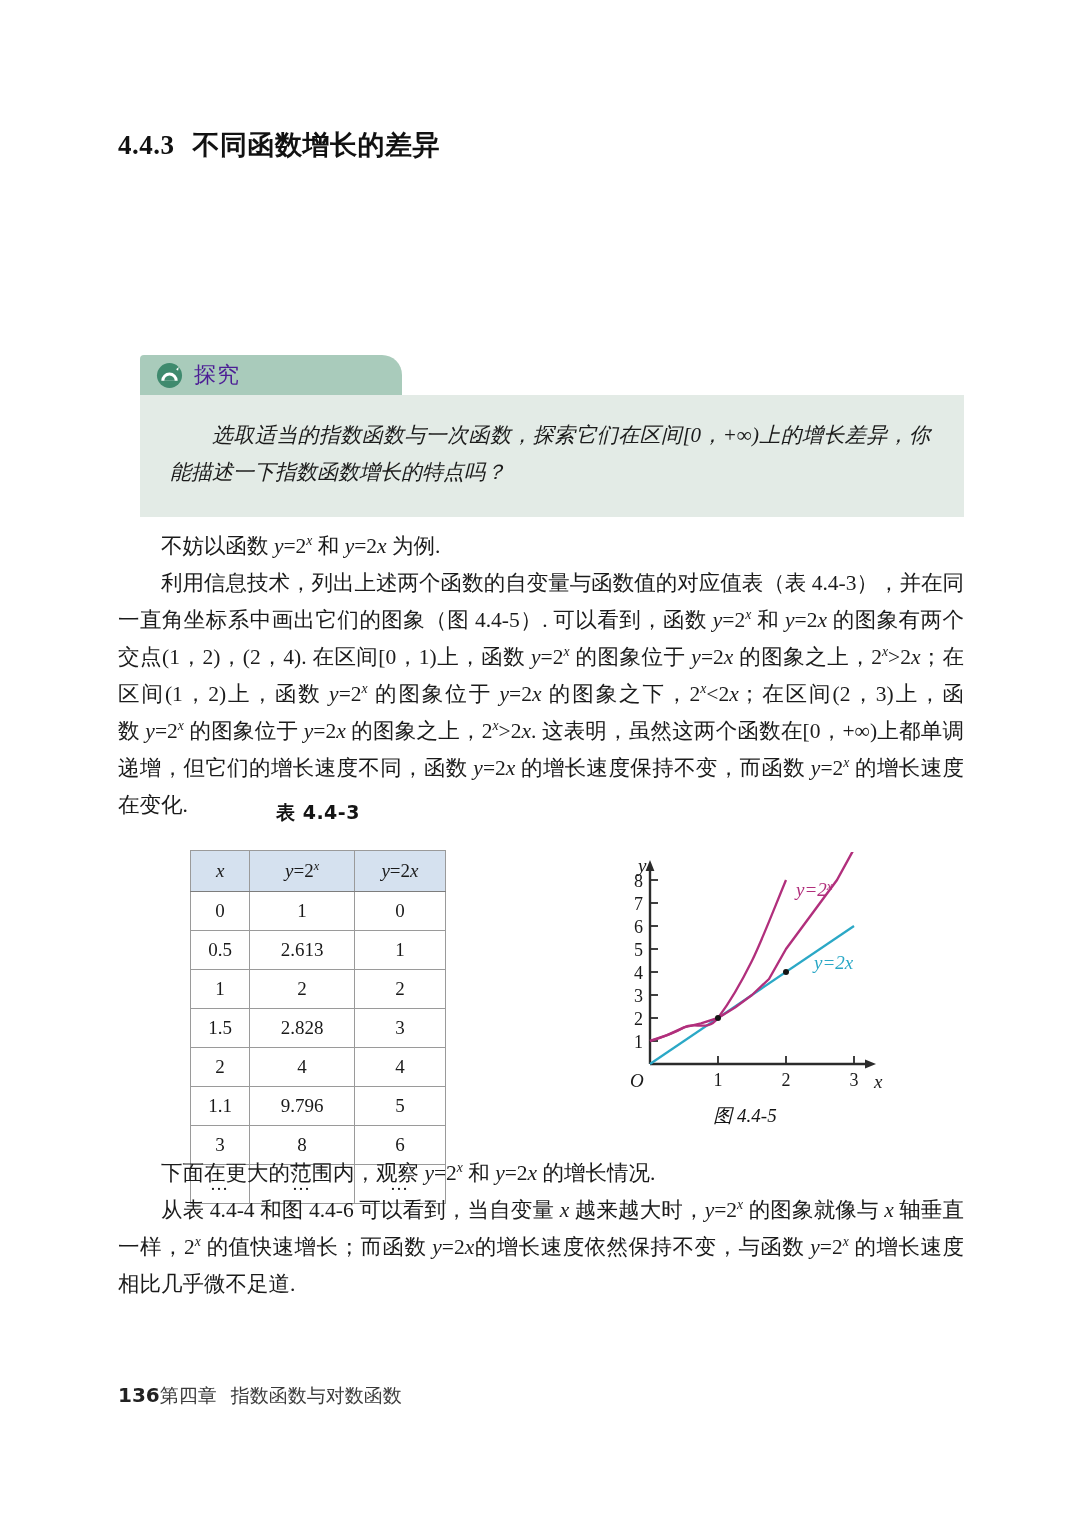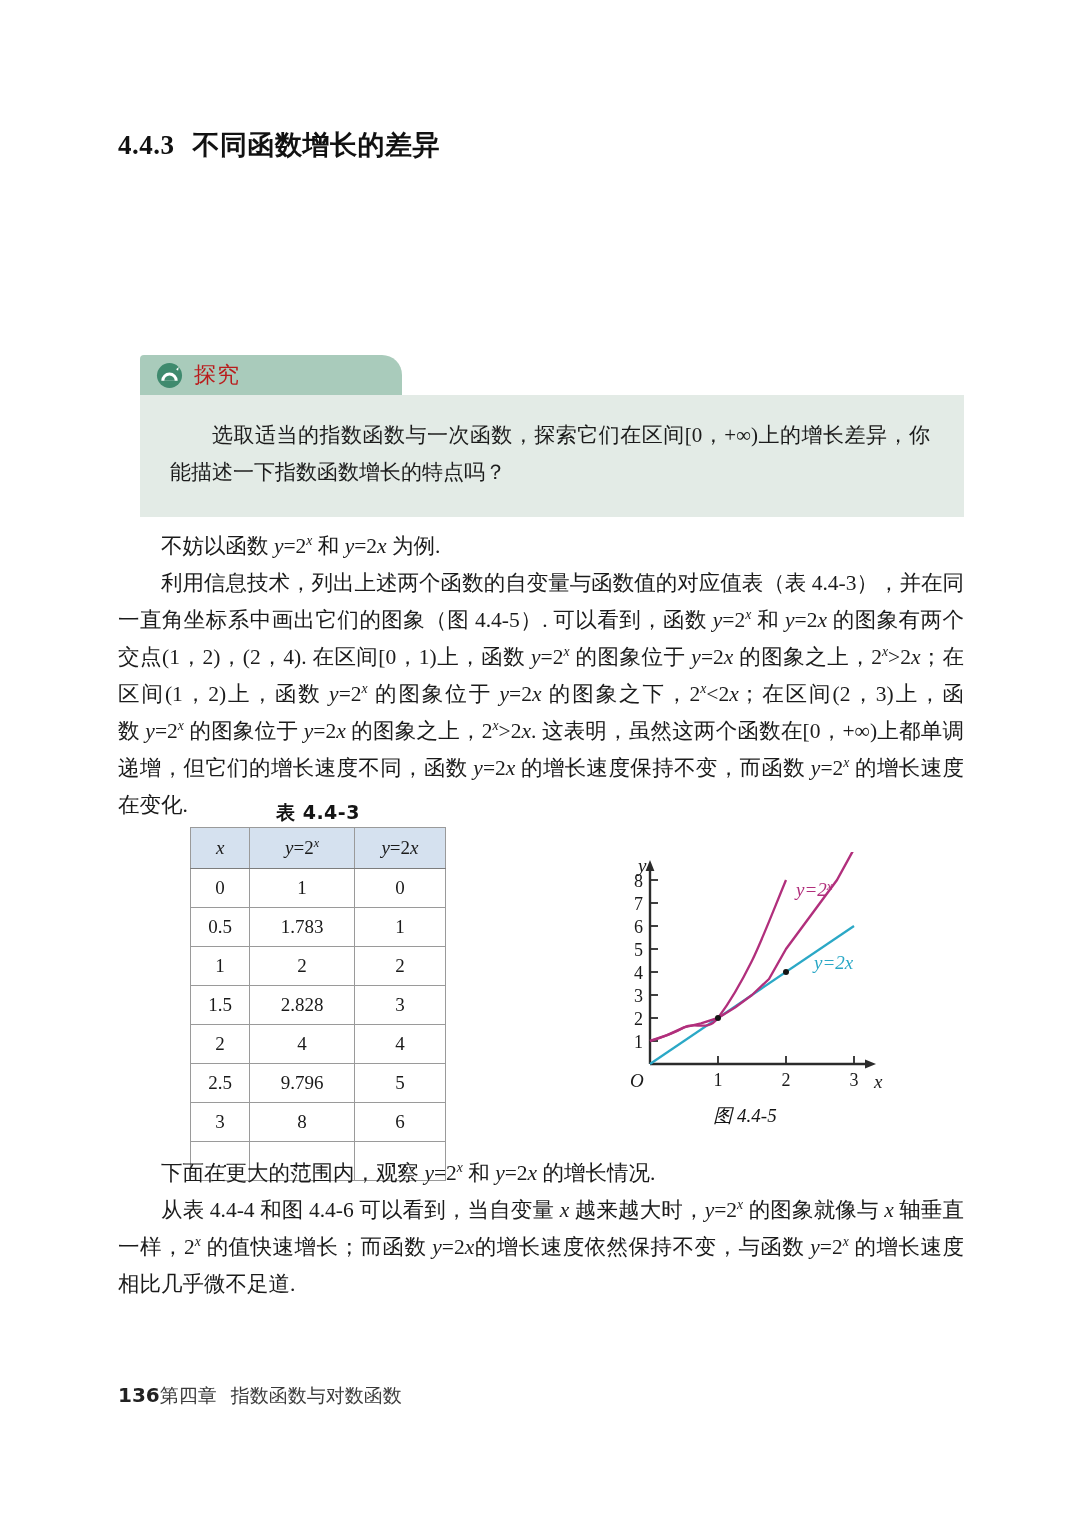--- a/index.html
+++ b/index.html
@@ -78,28 +78,29 @@
     box-sizing: border-box;
   }
   .inquiry-tab .badge {
     width: 27px; height: 27px;
     flex: 0 0 27px;
     margin-right: 11px;
   }
   .inquiry-tab .tab-label {
     font-family: "DejaVu Sans", "Liberation Sans", sans-serif;
     font-size: 22px;
-    color: #b91c1c;
+    color: #4c1d95;
     letter-spacing: 1px;
   }
   .inquiry-body {
     background: #e3ebe6;
     padding: 22px 34px 26px 30px;
     box-sizing: border-box;
     min-height: 96px;
+    font-style: italic;
   }
   .inquiry-body p {
     margin: 0;
     font-size: 21px;
     line-height: 37px;
     text-indent: 2em;
     text-align: justify;
     text-justify: inter-ideograph;
     color: #1b1b1b;
   }
@@ -109,21 +110,21 @@
     position: absolute;
     left: 190px;
     top: 800px;
     width: 256px;
   }
   .table-caption {
     text-align: center;
     font-size: 19px;
     font-weight: bold;
     font-family: "DejaVu Sans", "Liberation Sans", sans-serif;
-    margin-bottom: 1px;
+    margin-bottom: 24px;
     color: #141414;
     letter-spacing: 0.5px;
   }
   table.vtab {
     border-collapse: collapse;
     width: 256px;
     border: 1.6px solid #3a3a3a;
     background: #fff;
   }
   table.vtab th, table.vtab td {
@@ -221,40 +222,40 @@
         </tr>
       </thead>
       <tbody>
         <tr>
           <td>0</td>
           <td>1</td>
           <td>0</td>
         </tr>
         <tr>
           <td>0.5</td>
-          <td>1.783</td>
+          <td>2.613</td>
           <td>1</td>
         </tr>
         <tr>
           <td>1</td>
           <td>2</td>
           <td>2</td>
         </tr>
         <tr>
           <td>1.5</td>
           <td>2.828</td>
           <td>3</td>
         </tr>
         <tr>
           <td>2</td>
           <td>4</td>
           <td>4</td>
         </tr>
         <tr>
-          <td>2.5</td>
+          <td>1.1</td>
           <td>9.796</td>
           <td>5</td>
         </tr>
         <tr>
           <td>3</td>
           <td>8</td>
           <td>6</td>
         </tr>
         <tr>
           <td class="dots">…</td>

